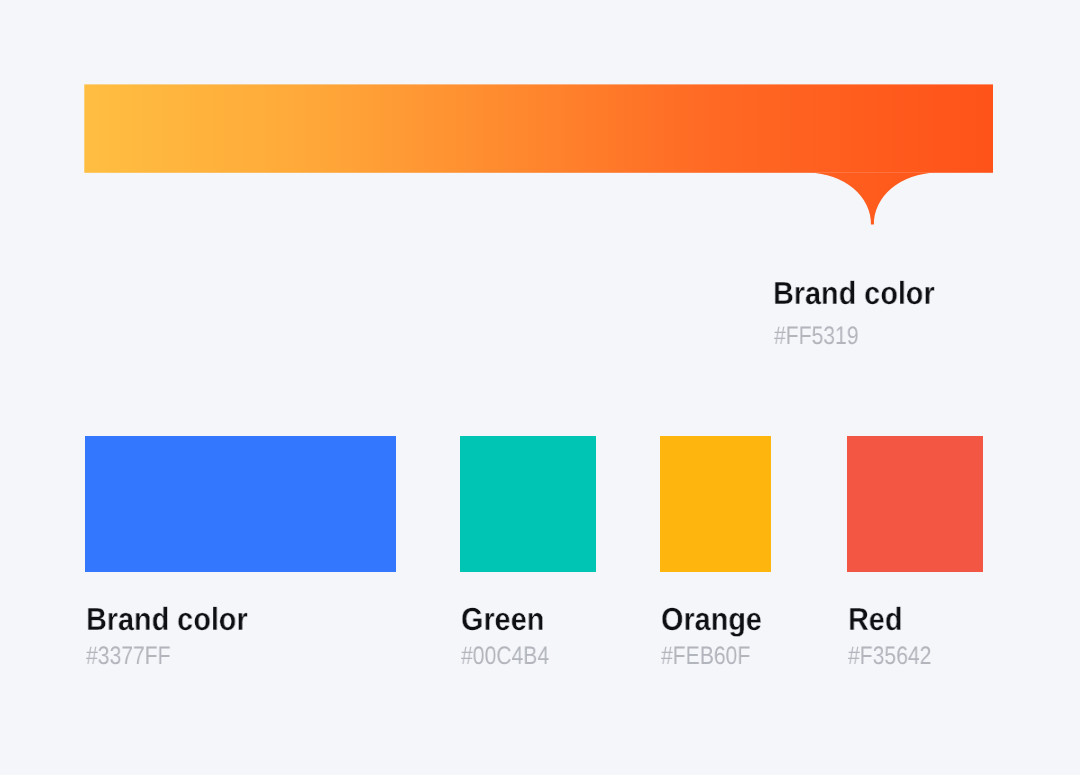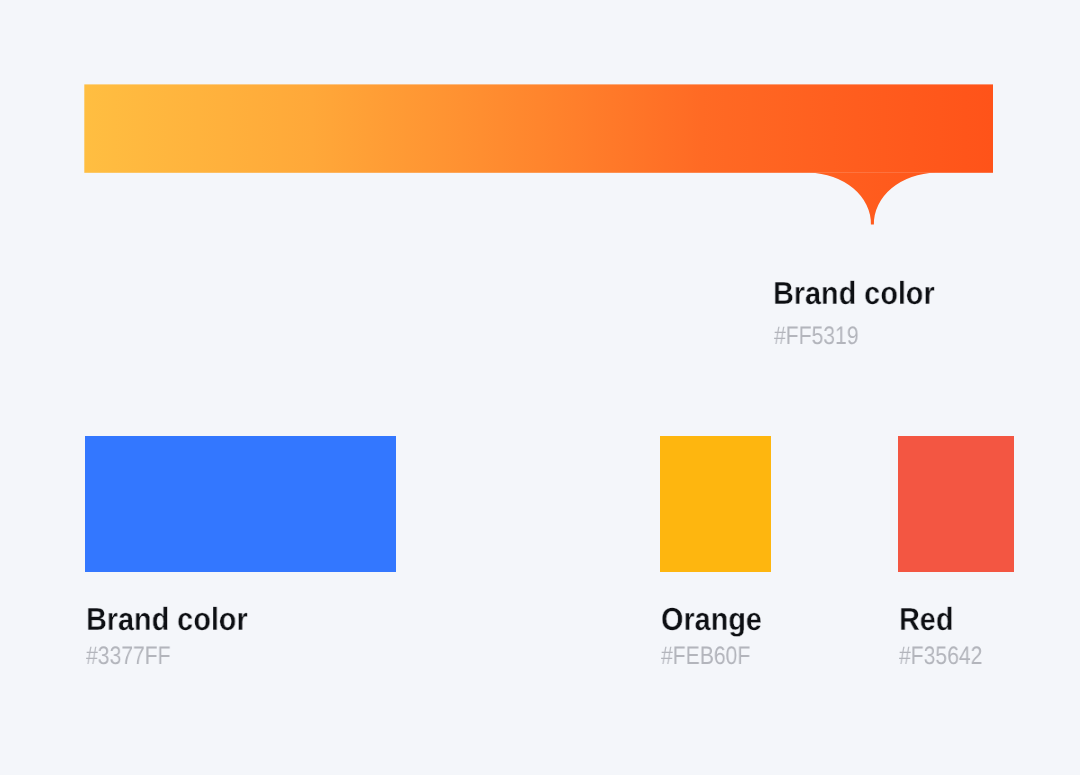--- a/index.html
+++ b/index.html
@@ -112,25 +112,30 @@
     <span class="name" style="color: rgb(13, 15, 19);">Brand color</span>
     <span class="hex" style="color: rgb(179, 181, 188);">#FF5319</span>
   </div>
 
   <div class="swatch-row" style="top: 436px;">
       <div class="swatch" style="left: 85px; width: 311px;">
     <span class="chip" style="background: rgb(51, 119, 255); height: 136px;"></span>
     <span class="name" style="color: rgb(13, 15, 19);">Brand color</span>
     <span class="hex" style="color: rgb(179, 181, 188);">#3377FF</span>
   </div>
+      <div class="swatch" style="left: 460px; width: 136px;">
+    <span class="chip" style="background: rgb(0, 196, 180); height: 136px;"></span>
+    <span class="name" style="color: rgb(13, 15, 19);">Green</span>
+    <span class="hex" style="color: rgb(179, 181, 188);">#00C4B4</span>
+  </div>
       <div class="swatch" style="left: 660px; width: 111px;">
     <span class="chip" style="background: rgb(254, 182, 15); height: 136px;"></span>
     <span class="name" style="color: rgb(13, 15, 19);">Orange</span>
     <span class="hex" style="color: rgb(179, 181, 188);">#FEB60F</span>
   </div>
-      <div class="swatch" style="left: 898px; width: 116px;">
+      <div class="swatch" style="left: 847px; width: 136px;">
     <span class="chip" style="background: rgb(243, 86, 66); height: 136px;"></span>
     <span class="name" style="color: rgb(13, 15, 19);">Red</span>
     <span class="hex" style="color: rgb(179, 181, 188);">#F35642</span>
   </div>
     </div>
 
 </div>
 
 </body></html>

